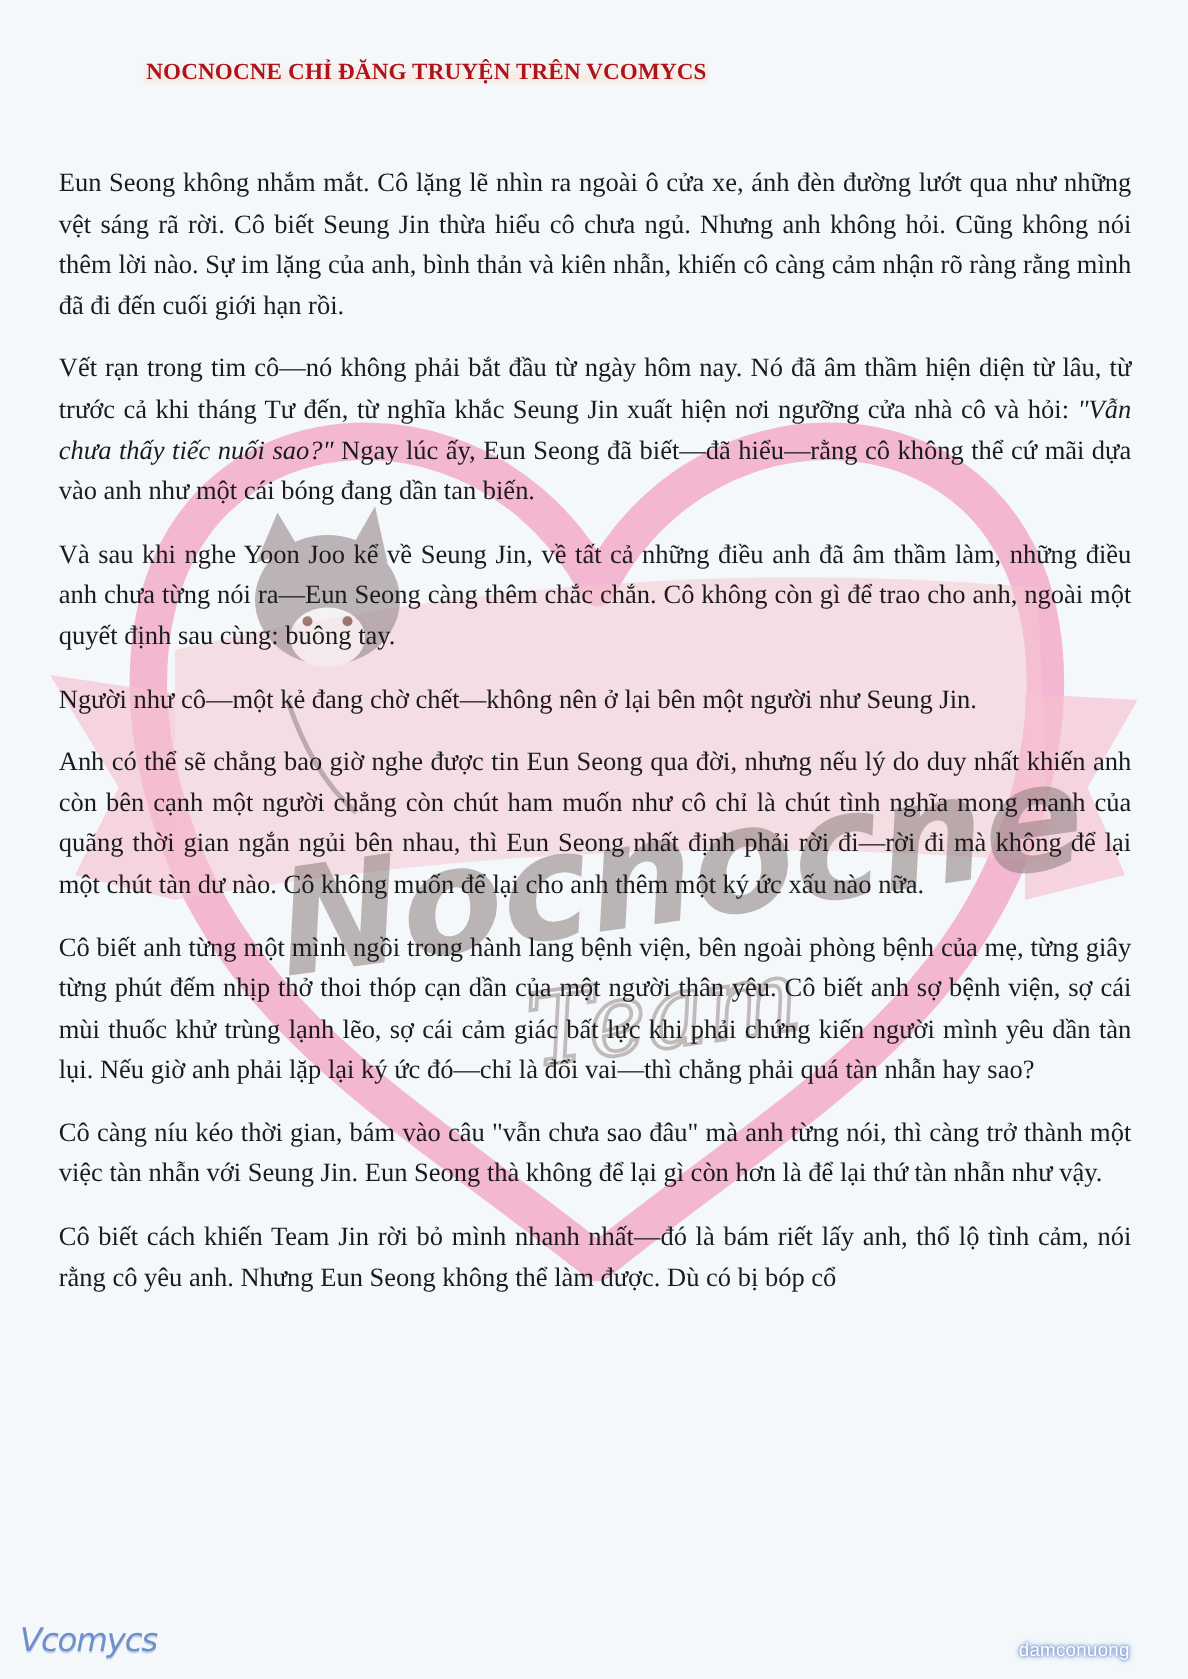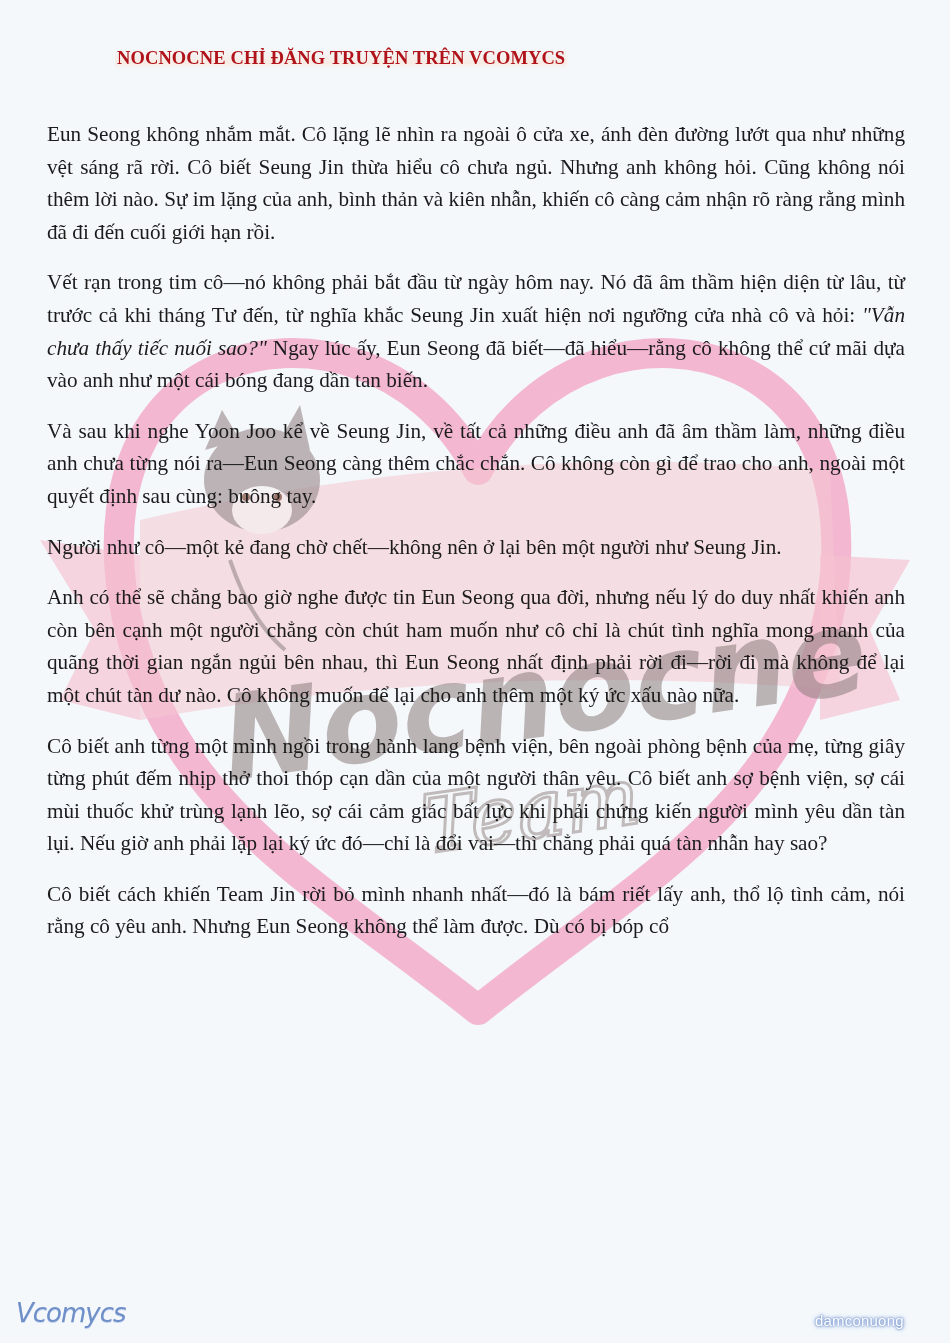--- a/index.html
+++ b/index.html
@@ -24,21 +24,21 @@
     letter-spacing: 0.1px;
     padding: 0 2px;
   }
   .content {
     position: absolute; left: 47px; top: 118px; width: 858px;
     color: #1b1b1b;
     font-size: 21.2px;
     line-height: 32.6px;
     text-align: justify;
   }
-  .content p { margin: 0 0 18px 0; }
+  .content p { margin: 12px 0 18px 0; }
   .content p em { font-style: italic; }
   .footer-logo {
     position: absolute; left: 16px; top: 1298px;
     font-family: "DejaVu Sans", sans-serif; font-weight: normal; font-style: italic;
     font-size: 26px; color: #6f8fc9; letter-spacing: -1px;
     text-shadow: 0 1px 0 #c5d4ee;
   }
   .footer-credit {
     position: absolute; left: 815px; top: 1312px;
     font-family: Liberation Sans, sans-serif; font-size: 15px;
@@ -81,18 +81,19 @@
 
   <div class="header-banner">NOCNOCNE CHỈ ĐĂNG TRUYỆN TRÊN VCOMYCS</div>
 
   <div class="content">
     <p>Eun Seong không nhắm mắt. Cô lặng lẽ nhìn ra ngoài ô cửa xe, ánh đèn đường lướt qua như những vệt sáng rã rời. Cô biết Seung Jin thừa hiểu cô chưa ngủ. Nhưng anh không hỏi. Cũng không nói thêm lời nào. Sự im lặng của anh, bình thản và kiên nhẫn, khiến cô càng cảm nhận rõ ràng rằng mình đã đi đến cuối giới hạn rồi.</p>
     <p><span>Vết rạn trong tim cô—nó không phải bắt đầu từ ngày hôm nay. Nó đã âm thầm hiện diện từ lâu, từ trước cả khi tháng Tư đến, từ nghĩa khắc Seung Jin xuất hiện nơi ngưỡng cửa nhà cô và hỏi: </span><em>"Vẫn chưa thấy tiếc nuối sao?"</em><span> Ngay lúc ấy, Eun Seong đã biết—đã hiểu—rằng cô không thể cứ mãi dựa vào anh như một cái bóng đang dần tan biến.</span></p>
     <p>Và sau khi nghe Yoon Joo kể về Seung Jin, về tất cả những điều anh đã âm thầm làm, những điều anh chưa từng nói ra—Eun Seong càng thêm chắc chắn. Cô không còn gì để trao cho anh, ngoài một quyết định sau cùng: buông tay.</p>
     <p>Người như cô—một kẻ đang chờ chết—không nên ở lại bên một người như Seung Jin.</p>
     <p>Anh có thể sẽ chẳng bao giờ nghe được tin Eun Seong qua đời, nhưng nếu lý do duy nhất khiến anh còn bên cạnh một người chẳng còn chút ham muốn như cô chỉ là chút tình nghĩa mong manh của quãng thời gian ngắn ngủi bên nhau, thì Eun Seong nhất định phải rời đi—rời đi mà không để lại một chút tàn dư nào. Cô không muốn để lại cho anh thêm một ký ức xấu nào nữa.</p>
     <p>Cô biết anh từng một mình ngồi trong hành lang bệnh viện, bên ngoài phòng bệnh của mẹ, từng giây từng phút đếm nhịp thở thoi thóp cạn dần của một người thân yêu. Cô biết anh sợ bệnh viện, sợ cái mùi thuốc khử trùng lạnh lẽo, sợ cái cảm giác bất lực khi phải chứng kiến người mình yêu dần tàn lụi. Nếu giờ anh phải lặp lại ký ức đó—chỉ là đổi vai—thì chẳng phải quá tàn nhẫn hay sao?</p>
+    <p>Cô càng níu kéo thời gian, bám vào câu "vẫn chưa sao đâu" mà anh từng nói, thì càng trở thành một việc tàn nhẫn với Seung Jin. Eun Seong thà không để lại gì còn hơn là để lại thứ tàn nhẫn như vậy.</p>
     <p>Cô biết cách khiến Team Jin rời bỏ mình nhanh nhất—đó là bám riết lấy anh, thổ lộ tình cảm, nói rằng cô yêu anh. Nhưng Eun Seong không thể làm được. Dù có bị bóp cổ</p>
   </div>
 
   <div class="footer-logo">Vcomycs</div>
   <div class="footer-credit">damconuong</div>
 </div>
 
 </body></html>

